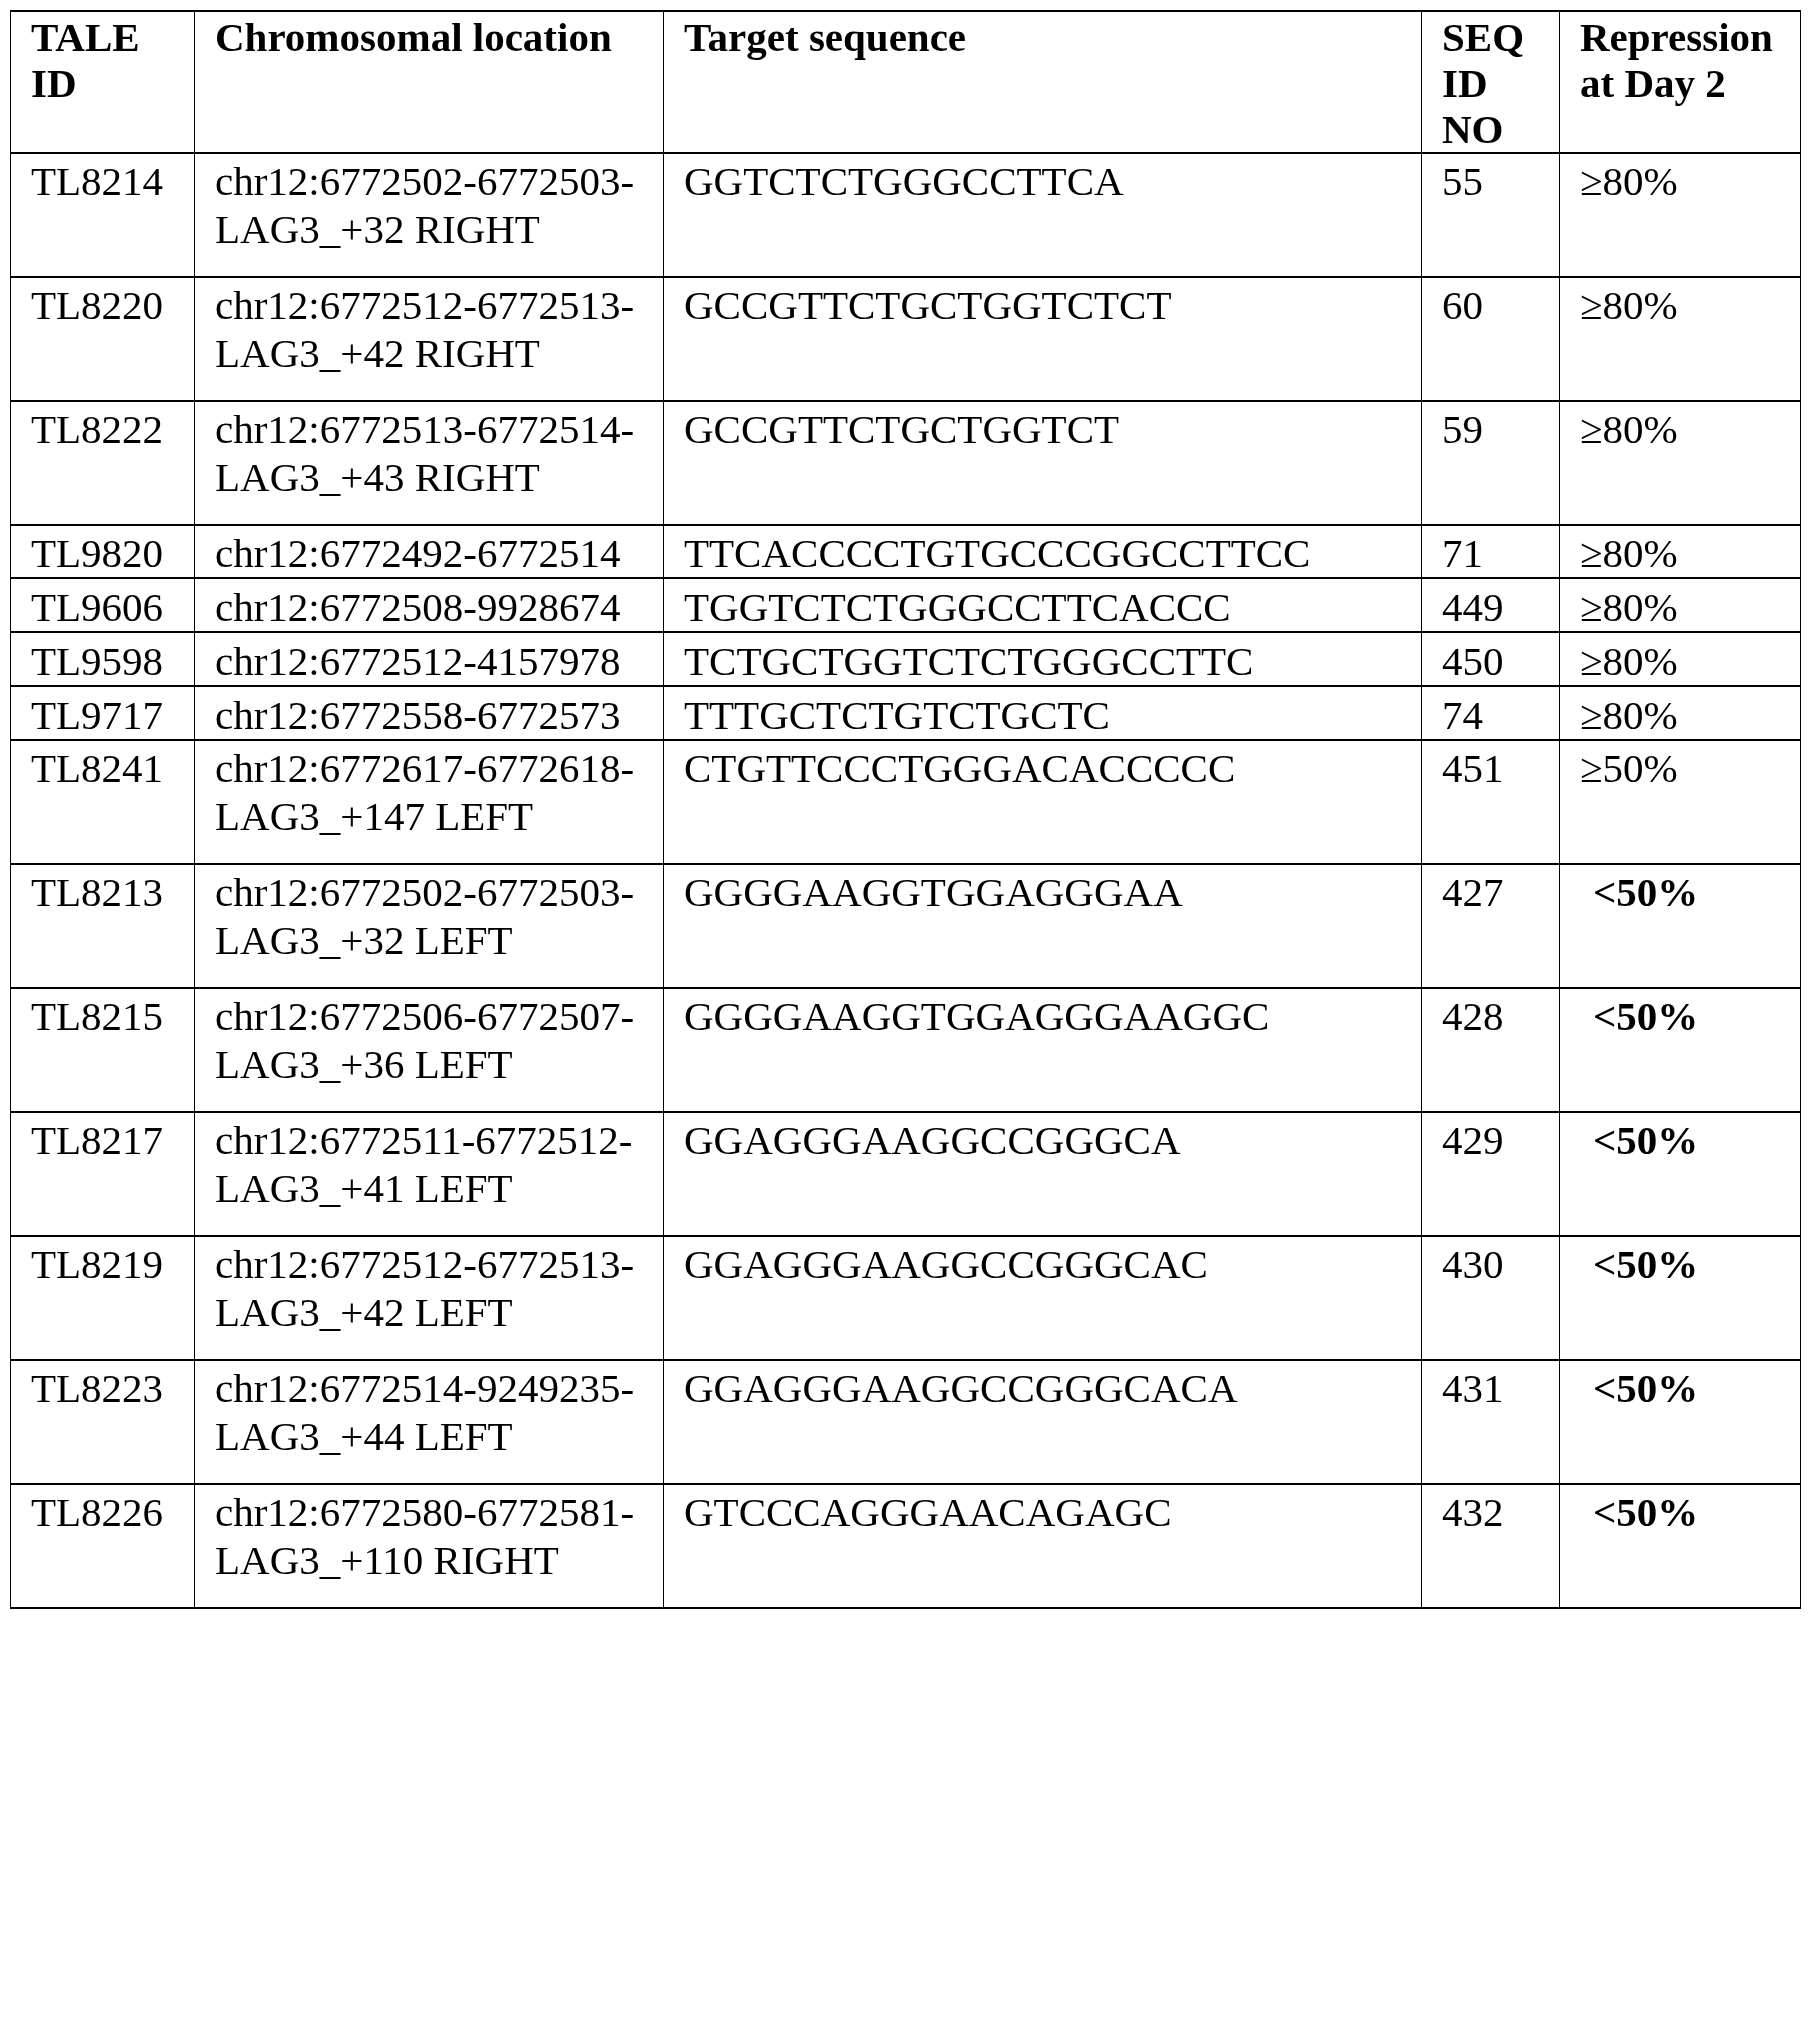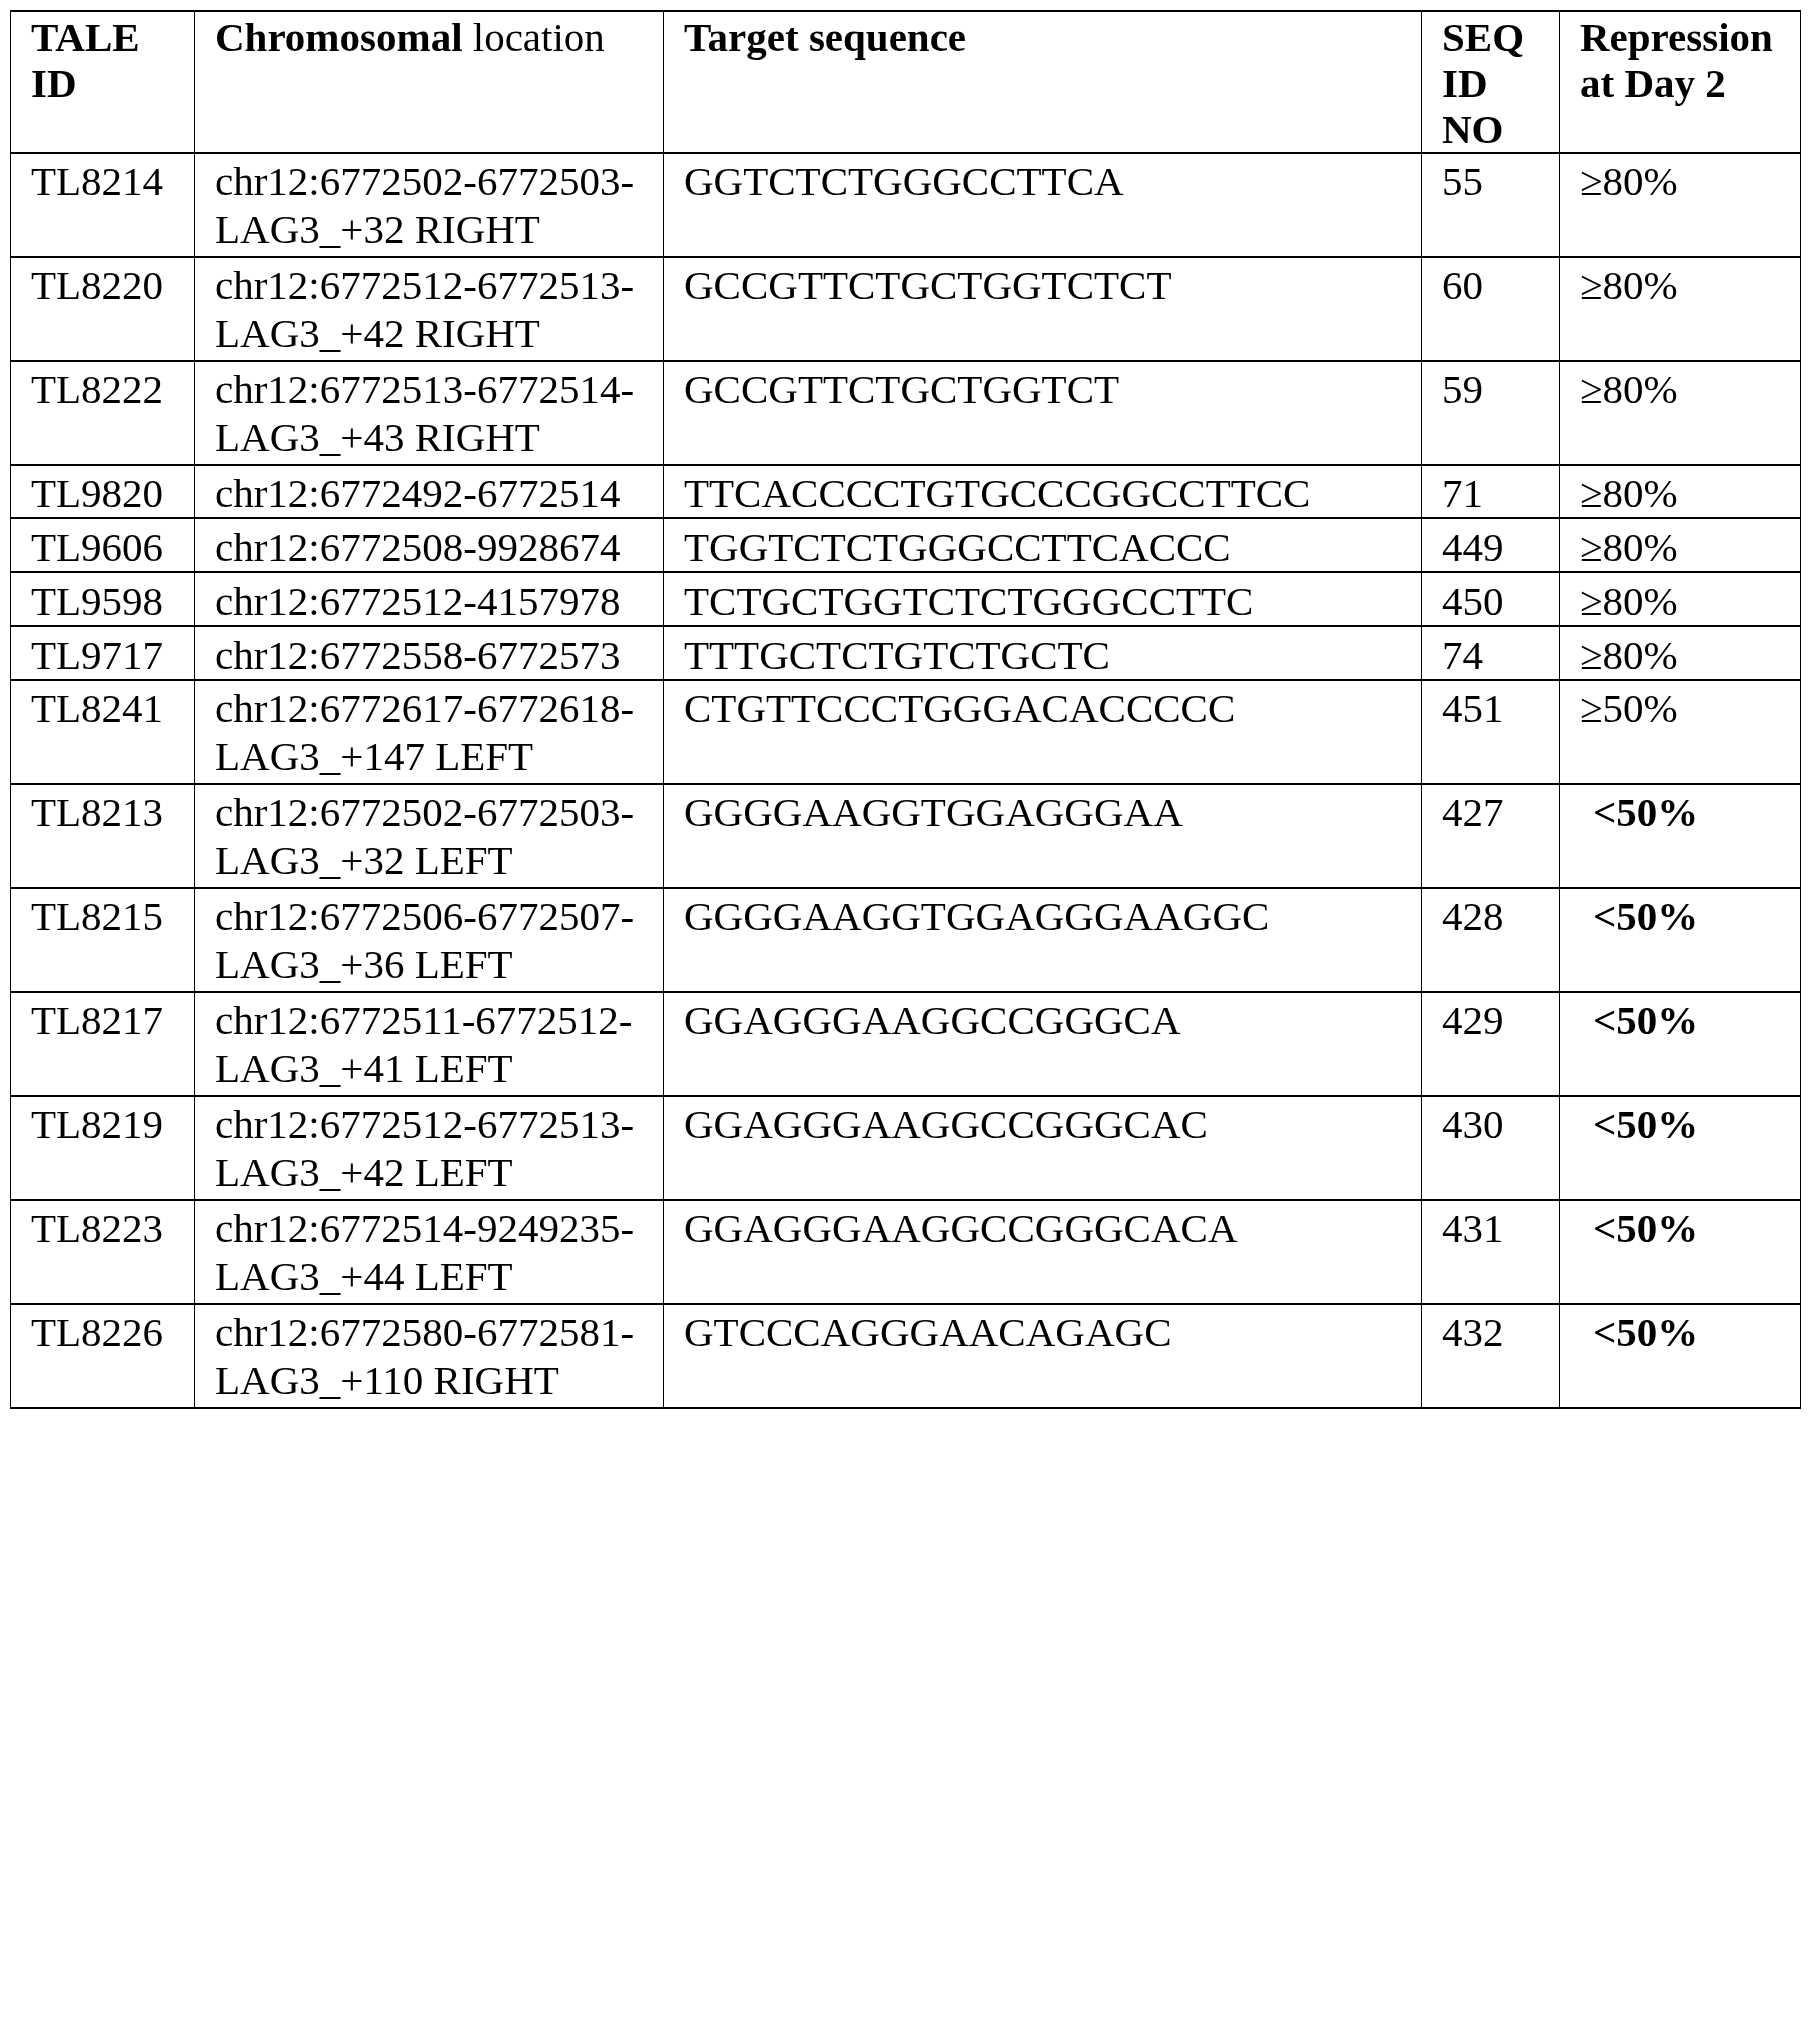--- a/index.html
+++ b/index.html
@@ -42,23 +42,23 @@
     line-height: 48px;
     box-sizing: border-box;
     word-wrap: break-word;
   }
   table.data-table th {
     font-weight: bold;
     height: 110px;
     line-height: 46px;
     padding-top: 1.8px;
   }
-  table.data-table th .normal { font-weight: normal; }
+  table.data-table th .normal { font-weight: bold; }
 
-  tr.r3 td { height: 104px; }
+  tr.r3 td { height: 124px; }
   tr.r1 td { height: 52px; }
   td.rep.low {
     padding-left: 33px;
     font-weight: bold;
   }
 </style>
 </head>
 <body>
 
 <table class="data-table">

